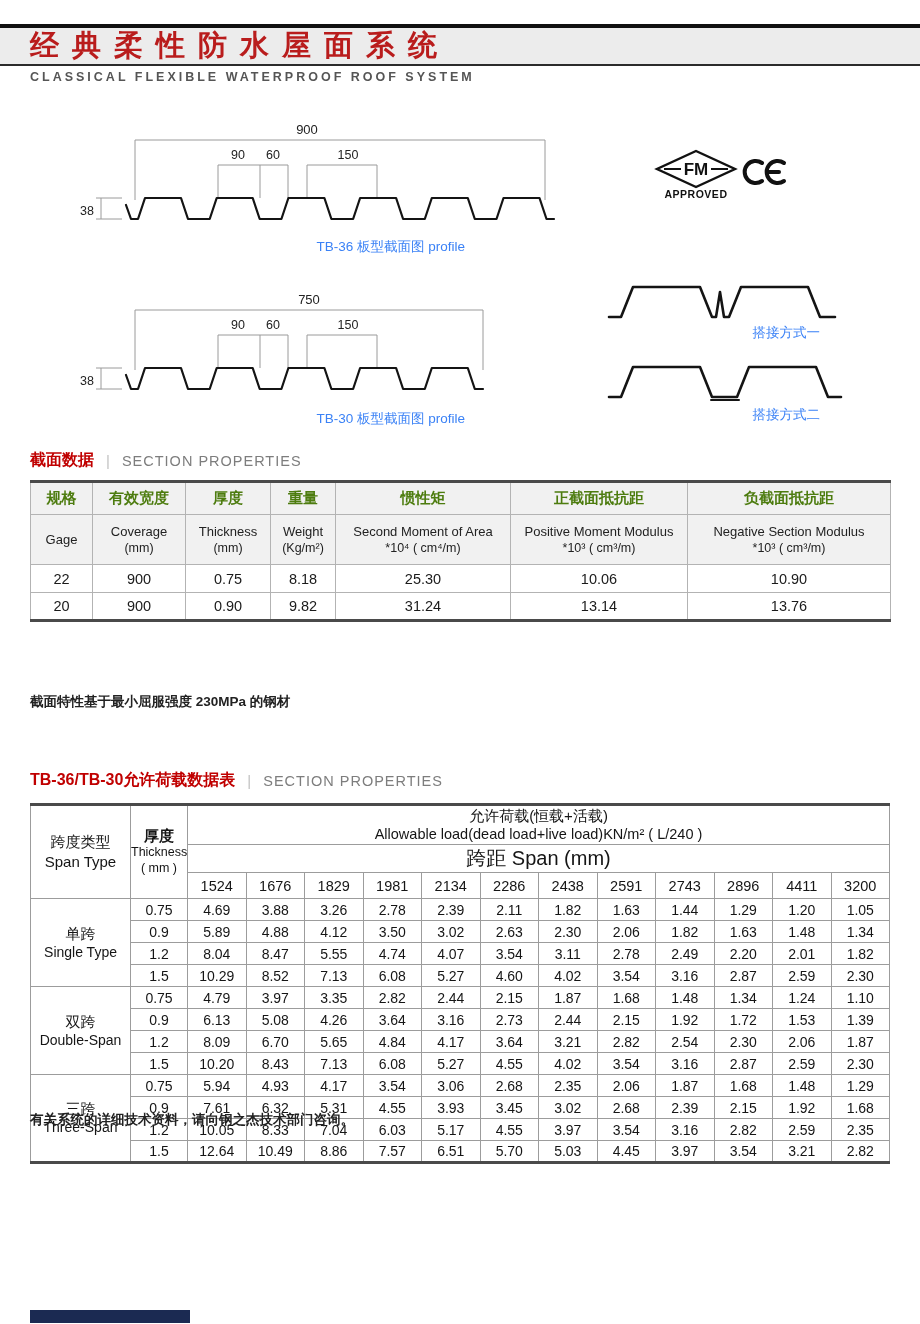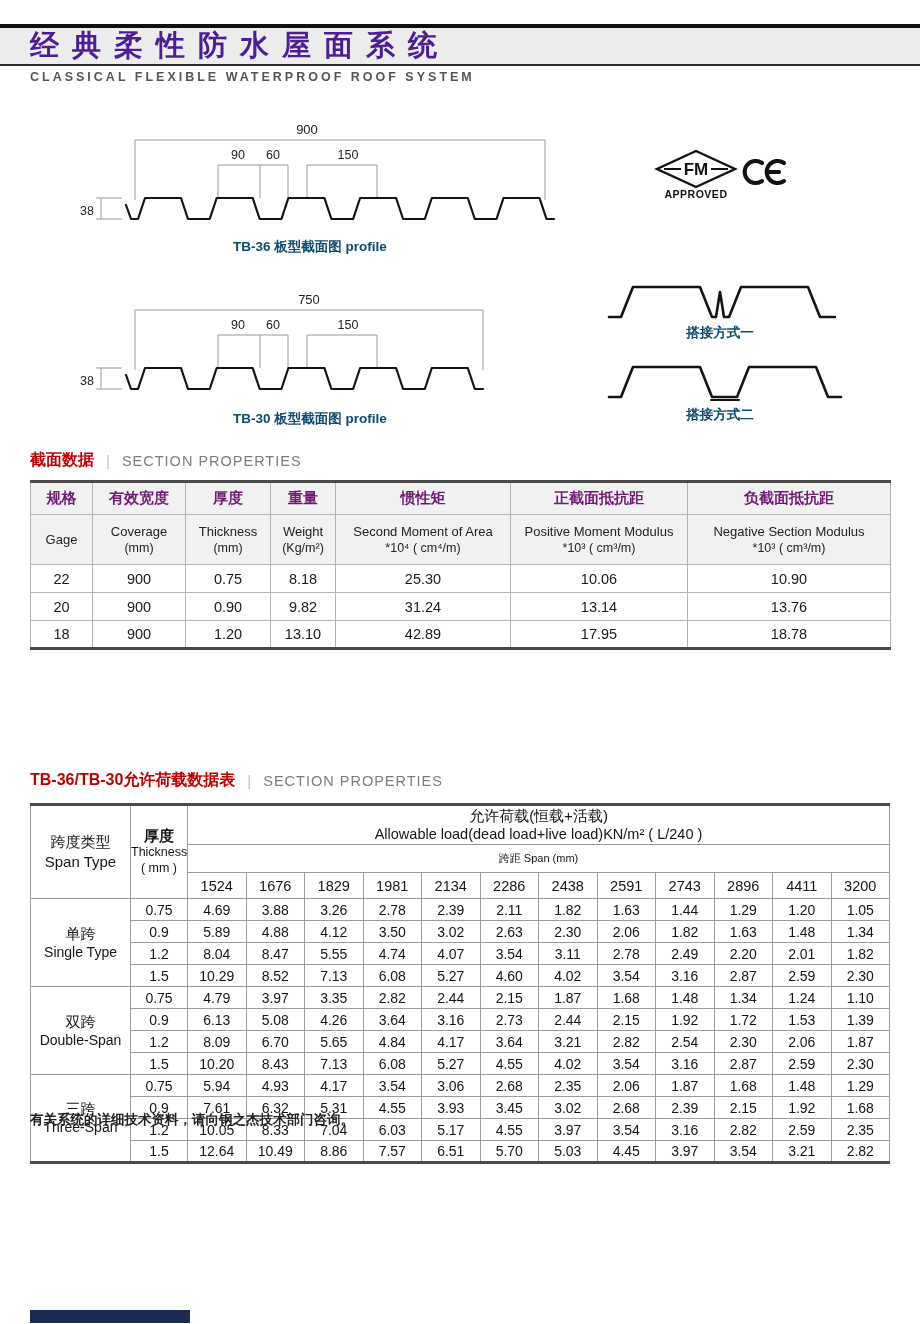--- a/index.html
+++ b/index.html
@@ -4,60 +4,60 @@
 <style>
   *{box-sizing:border-box;margin:0;padding:0}
   html,body{background:#fff}
   body{font-family:"Liberation Sans","DejaVu Sans",sans-serif;color:#1a1a1a}
   .page{position:relative;width:920px;height:1324px;margin:0 auto;background:#fff;overflow:hidden}
   .abs{position:absolute}
 
   
   .top-rule{left:0;top:24px;width:920px;height:4px;background:#101010}
   .title-band{left:0;top:28px;width:920px;height:36px;background:#ececec;display:flex;align-items:center}
-  .title-cn{margin-left:30px;font-size:29px;font-weight:bold;letter-spacing:13px;color:#4c1d95;white-space:nowrap}
+  .title-cn{margin-left:30px;font-size:29px;font-weight:bold;letter-spacing:13px;color:#b91c1c;white-space:nowrap}
   .under-rule{left:0;top:64px;width:920px;height:2px;background:#2b2b2b}
   .subtitle{left:30px;top:70px;font-size:12.5px;font-weight:bold;letter-spacing:3px;color:#555}
 
   
   svg{display:block;overflow:visible}
   svg text{font-family:"Liberation Sans","DejaVu Sans",sans-serif}
   .dim-text{font-size:13px;fill:#222}
   .dim-text-sm{font-size:12.5px;fill:#222}
-  .caption{font-size:13.5px;font-weight:bold;color:#0c4a6e;text-align:center}
+  .caption{font-size:13.5px;font-weight:normal;color:#3b82f6;text-align:right}
   .fm-txt{font-size:17px;font-weight:bold;fill:#111}
   .fm-sub{font-size:10.5px;font-weight:bold;letter-spacing:.5px;fill:#111}
 
   
   .sec-title{display:flex;align-items:center;gap:12px;white-space:nowrap}
   .sec-title .cn{color:#c00000;font-weight:bold;font-size:16px}
   .sec-title .sep{color:#c2c2c2;font-size:15px}
   .sec-title .en{color:#7d7d7d;font-size:14.5px;letter-spacing:1px}
 
   
   table{border-collapse:collapse;table-layout:fixed;width:860px}
   th,td{text-align:center;vertical-align:middle;overflow:hidden}
   .t1{border-top:3px solid #4a4a4a;border-bottom:3px solid #4a4a4a}
   .t1 th,.t1 td{border:1px solid #b3b3b3}
   .t1 thead th{background:#f1f1f1;font-weight:normal}
-  .t1 .hcn th{height:33px;font-size:15px;font-weight:bold;color:#701a75}
+  .t1 .hcn th{height:33px;font-size:15px;font-weight:bold;color:#4d7c0f}
   .t1 .hen th{height:50px;font-size:13px;color:#222;line-height:17px}
   .t1 .hen .hen-sub{font-size:12.5px}
   .t1 tbody td{height:28px;font-size:14.5px}
 
   .t2{border-top:3px solid #4a4a4a;border-bottom:3px solid #4a4a4a}
   .t2 th,.t2 td{border:1px solid #9c9c9c;font-weight:normal;color:#151515}
   .t2 thead .row-load th{height:40px}
   .t2 .c-spantype{font-size:15px;line-height:20px}
   .t2 .c-thick{font-size:14.5px;line-height:16px}
   .t2 .c-thick .cn{font-weight:bold;font-size:15px}
   .t2 .c-thick .sm{font-size:12.5px}
   .t2 .c-load{font-size:15px;line-height:19px}
   .t2 .c-load .en{font-size:14.5px}
-  .t2 .row-spanlabel th{height:28px;font-size:11px}
+  .t2 .row-spanlabel th{height:28px;font-size:20px}
   .t2 .row-spannums td{height:26px;font-size:14.5px}
   .t2 tbody{border-top:1.5px solid #777}
   .t2 tbody td{height:22px;font-size:14px}
   .t2 .grp-label{font-size:15px;line-height:19px}
   .t2 .grp-label .grp-en{font-size:14px}
   .t2 .thick{font-size:14px}
 
   
   .note .cn{font-size:13.5px;font-weight:bold;color:#222;line-height:19px}
   .note .en{font-size:13.5px;color:#666;line-height:19px}
@@ -233,34 +233,26 @@
     <tr>
       <td>20</td>
       <td>900</td>
       <td>0.90</td>
       <td>9.82</td>
       <td>31.24</td>
       <td>13.14</td>
       <td>13.76</td>
     </tr>
 
-    <tr>
-      <td>18</td>
-      <td>900</td>
-      <td>1.20</td>
-      <td>13.10</td>
-      <td>42.89</td>
-      <td>17.95</td>
-      <td>18.78</td>
-    </tr>
 
   </tbody>
   </table>
 
   <div class="abs note" style="left:30px;top:692px">
+    <div class="cn">截面特性基于最小屈服强度 230MPa 的钢材</div>
   </div>
 
   <div class="abs sec-title" style="left:30px;top:770px">
     <span class="cn">TB-36/TB-30允许荷载数据表</span>
     <span class="sep">|</span>
     <span class="en">SECTION PROPERTIES</span>
   </div>
 
   <table class="abs t2" style="left:30px;top:803px">
     <colgroup>

